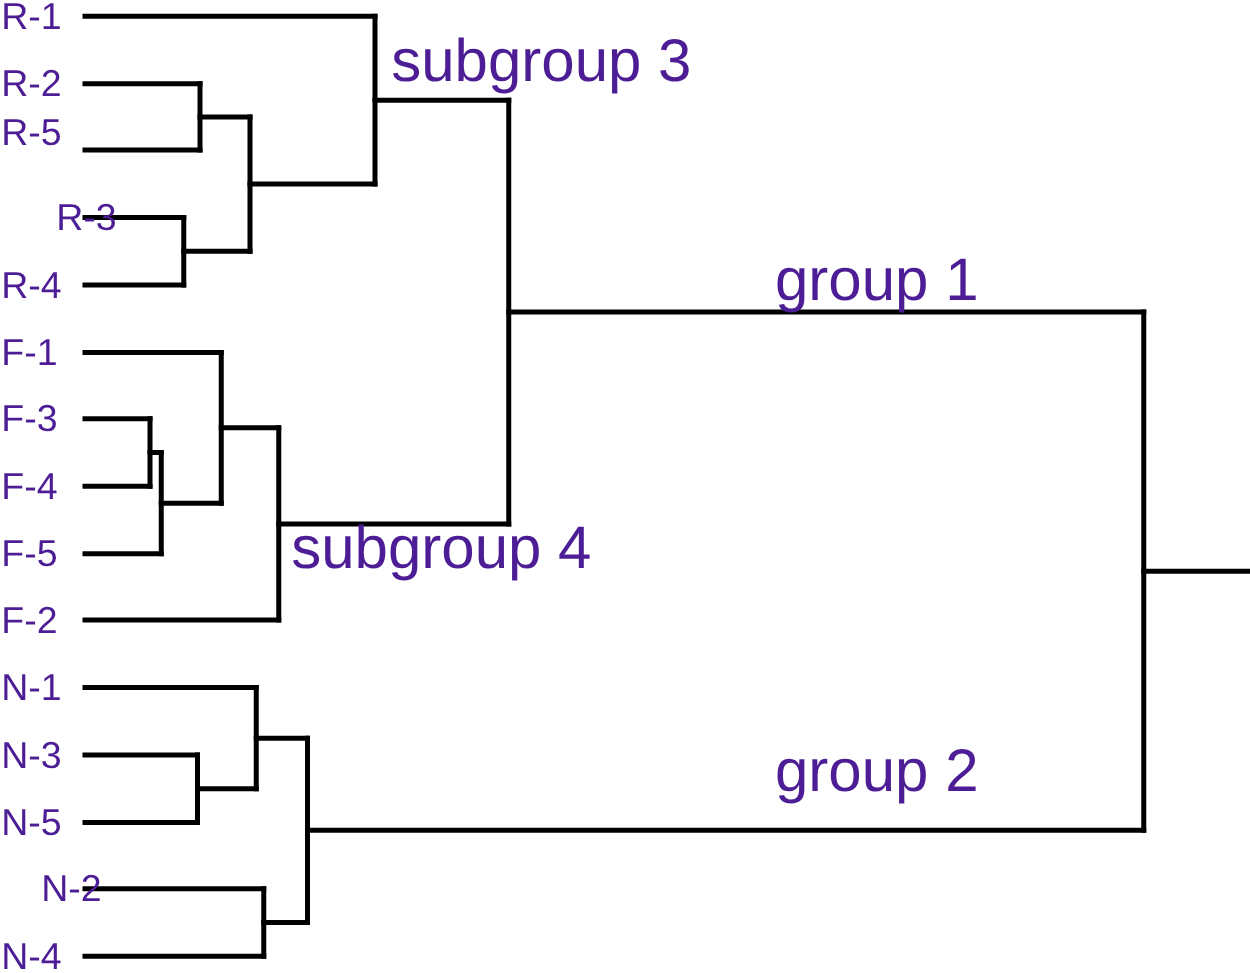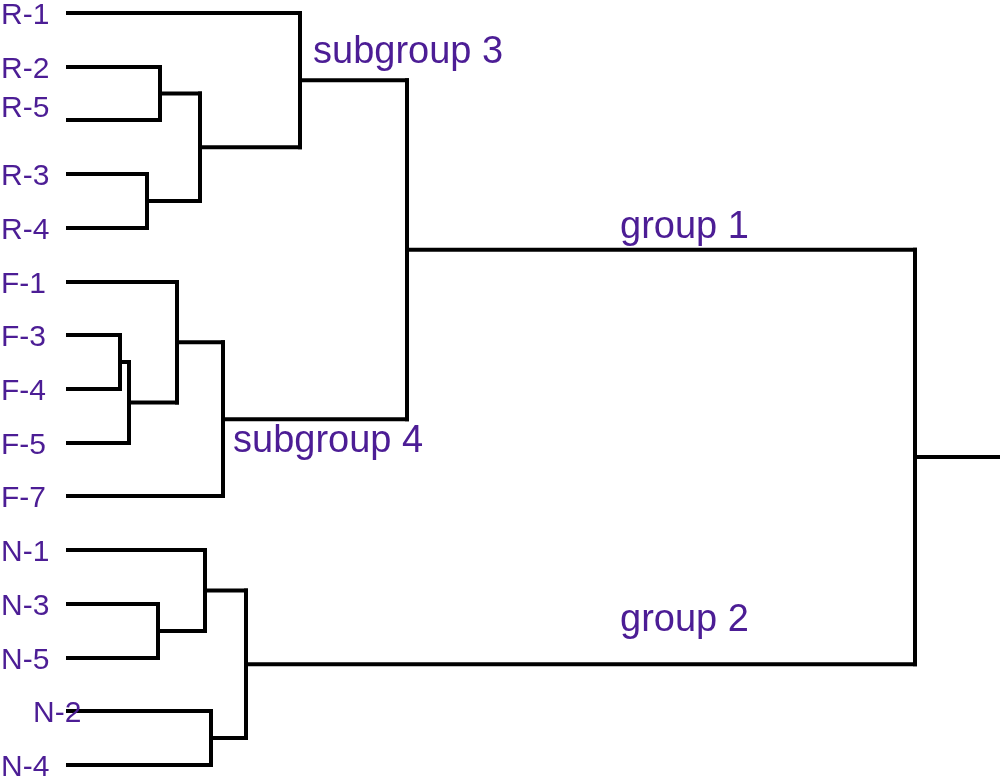--- a/index.html
+++ b/index.html
@@ -25,21 +25,21 @@
     left: 1px;
     height: 38px;
     line-height: 38px;
     font-size: 30px;
     white-space: nowrap;
   }
   .cluster-label {
     position: absolute;
     height: 46px;
     line-height: 46px;
-    font-size: 38px;
+    font-size: 48px;
     white-space: nowrap;
   }
 </style>
 </head>
 <body>
 
 <div class="figure">
   <svg viewBox="0 0 1000 778" xmlns="http://www.w3.org/2000/svg">
       <line x1="68" y1="67" x2="160" y2="67" stroke="#000000" stroke-width="4" stroke-linecap="square"></line>
       <line x1="68" y1="120" x2="160" y2="120" stroke="#000000" stroke-width="4" stroke-linecap="square"></line>
@@ -82,27 +82,27 @@
       <line x1="246" y1="590.5" x2="246" y2="738" stroke="#000000" stroke-width="4" stroke-linecap="square"></line>
       <line x1="407" y1="249.625" x2="915" y2="249.625" stroke="#000000" stroke-width="4" stroke-linecap="square"></line>
       <line x1="246" y1="664.25" x2="915" y2="664.25" stroke="#000000" stroke-width="4" stroke-linecap="square"></line>
       <line x1="915" y1="249.625" x2="915" y2="664.25" stroke="#000000" stroke-width="4" stroke-linecap="square"></line>
       <line x1="915" y1="456.9375" x2="1000" y2="456.9375" stroke="#000000" stroke-width="4" stroke-linecap="square"></line>
     </svg>
   <div>
       <div class="leaf-label" style="top: -5px;">R-1</div>
       <div class="leaf-label" style="top: 49px;">R-2</div>
       <div class="leaf-label" style="top: 88px;">R-5</div>
-      <div class="leaf-label" style="top: 156px;">R-3</div>
+      <div class="leaf-label" style="top: 156px; margin-left: 44px;">R-3</div>
       <div class="leaf-label" style="top: 210px;">R-4</div>
       <div class="leaf-label" style="top: 264px;">F-1</div>
       <div class="leaf-label" style="top: 317px;">F-3</div>
       <div class="leaf-label" style="top: 371px;">F-4</div>
       <div class="leaf-label" style="top: 425px;">F-5</div>
-      <div class="leaf-label" style="top: 478px;">F-7</div>
+      <div class="leaf-label" style="top: 478px;">F-2</div>
       <div class="leaf-label" style="top: 532px;">N-1</div>
       <div class="leaf-label" style="top: 586px;">N-3</div>
       <div class="leaf-label" style="top: 640px;">N-5</div>
       <div class="leaf-label" style="top: 693px; padding-left: 32px;">N-2</div>
       <div class="leaf-label" style="top: 747px;">N-4</div>
       <div class="cluster-label" style="left: 313px; top: 27px;">subgroup 3</div>
       <div class="cluster-label" style="left: 620px; top: 202px;">group 1</div>
       <div class="cluster-label" style="left: 233px; top: 416px;">subgroup 4</div>
       <div class="cluster-label" style="left: 620px; top: 595px; text-align: right;">group 2</div>
     </div>

